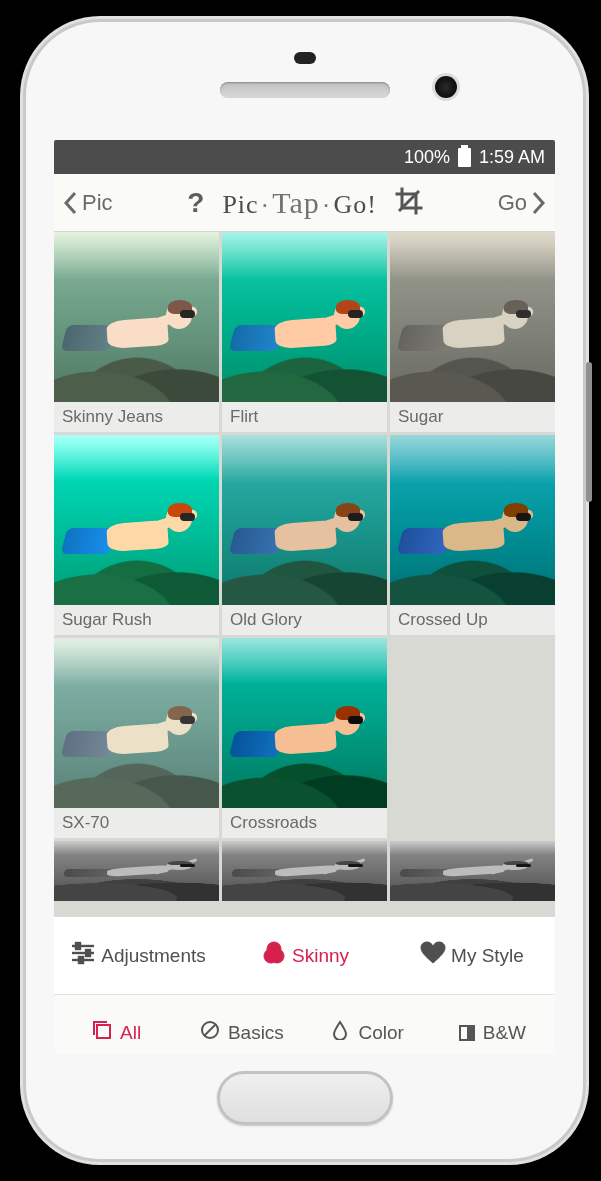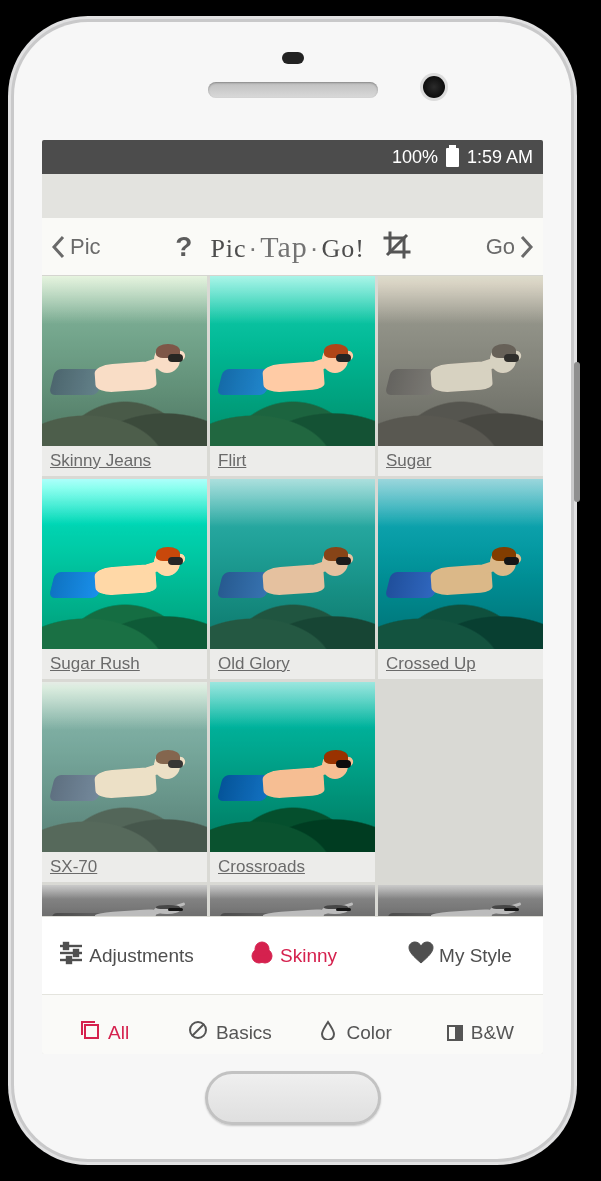--- a/index.html
+++ b/index.html
@@ -1,20 +1,20 @@
 <!DOCTYPE html>
 <html><head>
 <meta charset="utf-8">
 <style>
   * { margin: 0; padding: 0; box-sizing: border-box; }
   html, body { width: 601px; height: 1181px; background: #000; font-family: -apple-system, "Helvetica Neue", Arial, sans-serif; }
 
   
   .phone {
-    position: absolute; left: 14px; top: 22px; width: 557px; height: 1137px;
+    position: absolute; left: 26px; top: 22px; width: 557px; height: 1137px;
     background: #f7f7f7; border-radius: 74px;
     box-shadow: 0 0 0 3px #c9c9ca, 0 0 0 6px #e1e1e2;
   }
   .side-btn { position: absolute; right: -9px; top: 340px; width: 6px; height: 140px; background:#8f8f8f; border-radius:3px;}
   .earpiece {
     position: absolute; left: 50%; top: 60px; transform: translateX(-50%);
     width: 170px; height: 16px; background: linear-gradient(#bfbfbf,#d9d9d9);
     border-radius: 8px; box-shadow: inset 0 1px 2px rgba(0,0,0,.3);
   }
   .sensor-dot { position:absolute; left:50%; top:30px; transform:translateX(-50%); width:22px; height:12px; background:#222; border-radius:8px;}
@@ -38,40 +38,39 @@
     font-size:18px; font-weight:400;
   }
   .battery-ico { width:13px; height:19px; background:#fff; border-radius:1px; position:relative;}
   .battery-ico::before{content:""; position:absolute; top:-3px; left:3px; width:7px; height:3px; background:#fff;}
 
   
   .topbar {
     height:58px; background:#fafaf7; border-bottom:1px solid #d5d5d0;
     display:flex; align-items:center; justify-content:space-between; padding:0 8px;
     color:#5b5b5b;
-    margin-top:44px;
   }
   .nav-btn { display:flex; align-items:center; gap:2px; font-size:22px; color:#6a6a6a;}
   .nav-btn svg{width:18px;height:26px;}
   .center-tools{display:flex; align-items:center; gap:18px;}
   .logo { font-size:26px; letter-spacing:1px;}
   .logo .pic,.logo .go{ font-family: "Brush Script MT","Segoe Script",cursive; color:#4d4d4d;}
   .logo .tap{ font-family: "Brush Script MT","Segoe Script",cursive; color:#737373; font-size:30px;}
   .logo .dot{ color:#777; padding:0 2px;}
   .help{ font-size:28px; color:#5c5c5c; font-weight:600;}
   .crop svg{width:28px;height:28px; stroke:#555; stroke-width:3; fill:none;}
 
   
   .grid { flex:1; overflow:hidden; display:grid; grid-template-columns:repeat(3,1fr); grid-auto-rows:200px; gap:3px; background:#d9d9d4; padding:0;}
   .tile { position:relative; background:#1aa89e; overflow:hidden;}
   .tile .img{position:absolute; inset:0;}
   .tile .lbl{
     position:absolute; left:0; right:0; bottom:0; height:30px; line-height:30px;
     background:#ececea; color:#6a6a6a; font-size:17px; padding-left:8px;
-    white-space:nowrap; overflow:hidden;text-decoration:underline;
+    white-space:nowrap; overflow:hidden;
   }
 
   
   .scene{position:absolute; inset:0; background:linear-gradient(#3fbab5 0%, #2aa39a 35%, #0f6f63 100%);}
   .scene::before{content:""; position:absolute; left:0; right:0; top:0; height:24%;
     background:linear-gradient(rgba(255,255,255,.6),rgba(255,255,255,0));}
   .rocks{position:absolute; left:-10%; right:-10%; bottom:-6%; height:55%;
     background: radial-gradient(ellipse at 30% 80%, #2c5d48 0 40%, transparent 41%),
                 radial-gradient(ellipse at 70% 90%, #1f4a3a 0 45%, transparent 46%),
                 radial-gradient(ellipse at 50% 100%, #285a46 0 55%, transparent 56%);}

